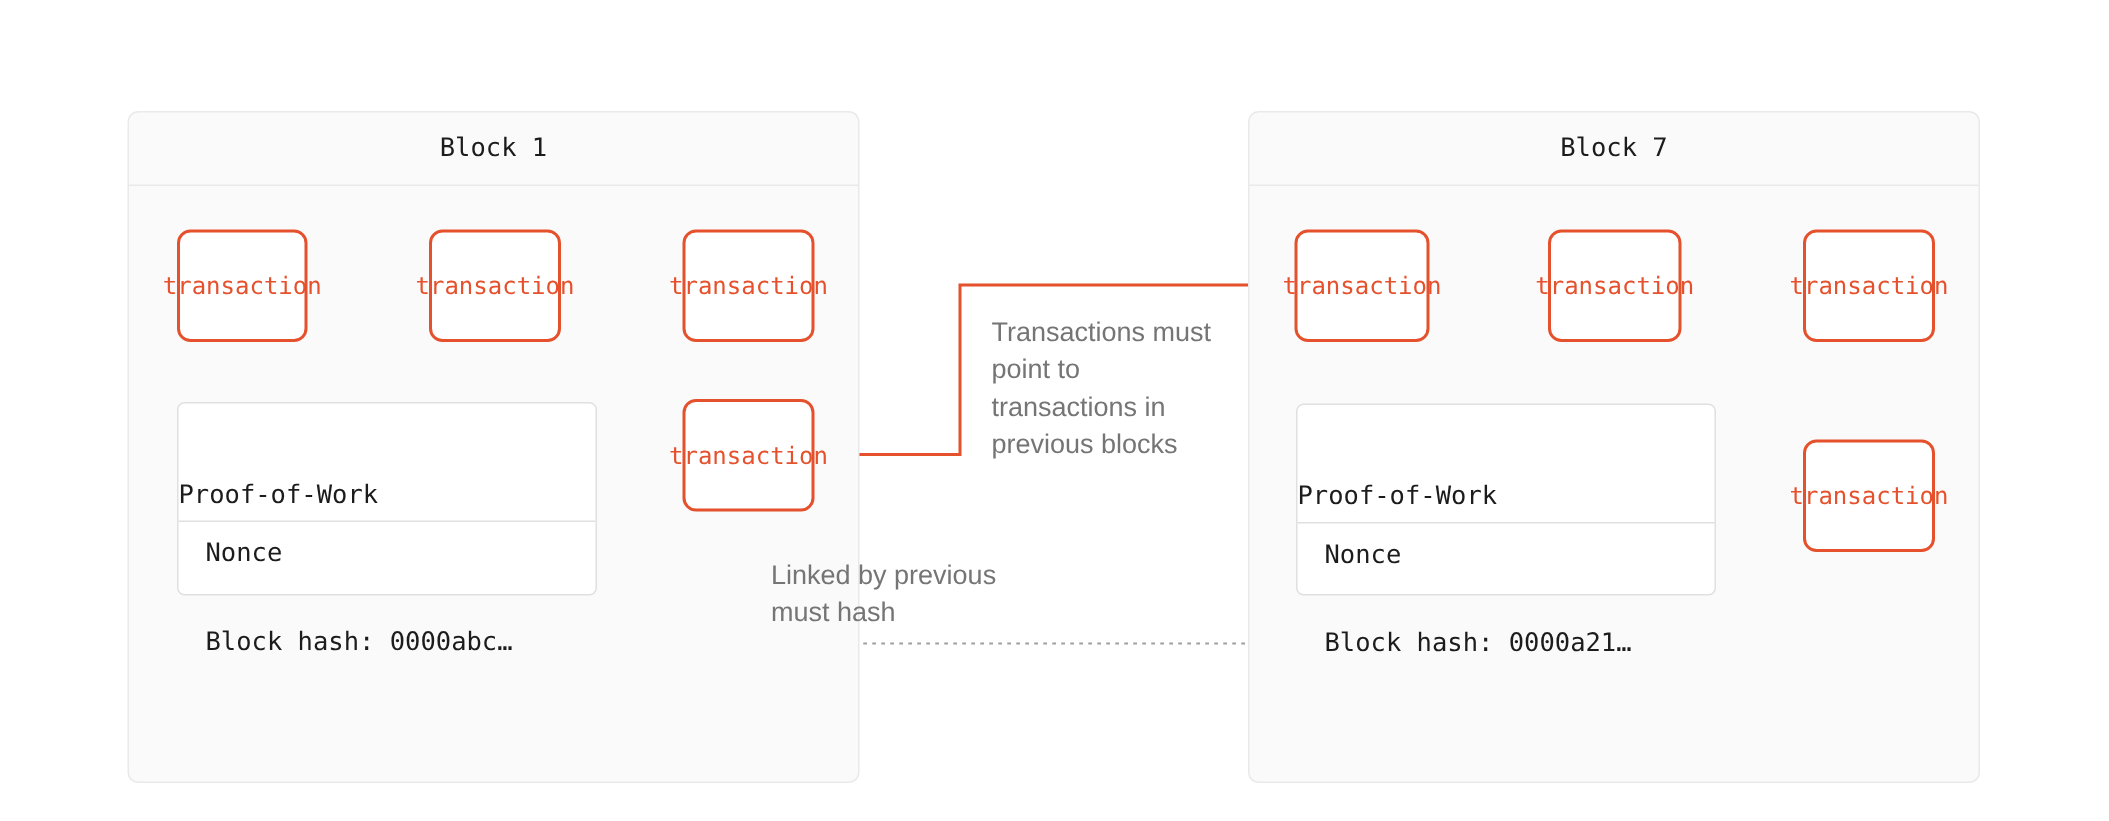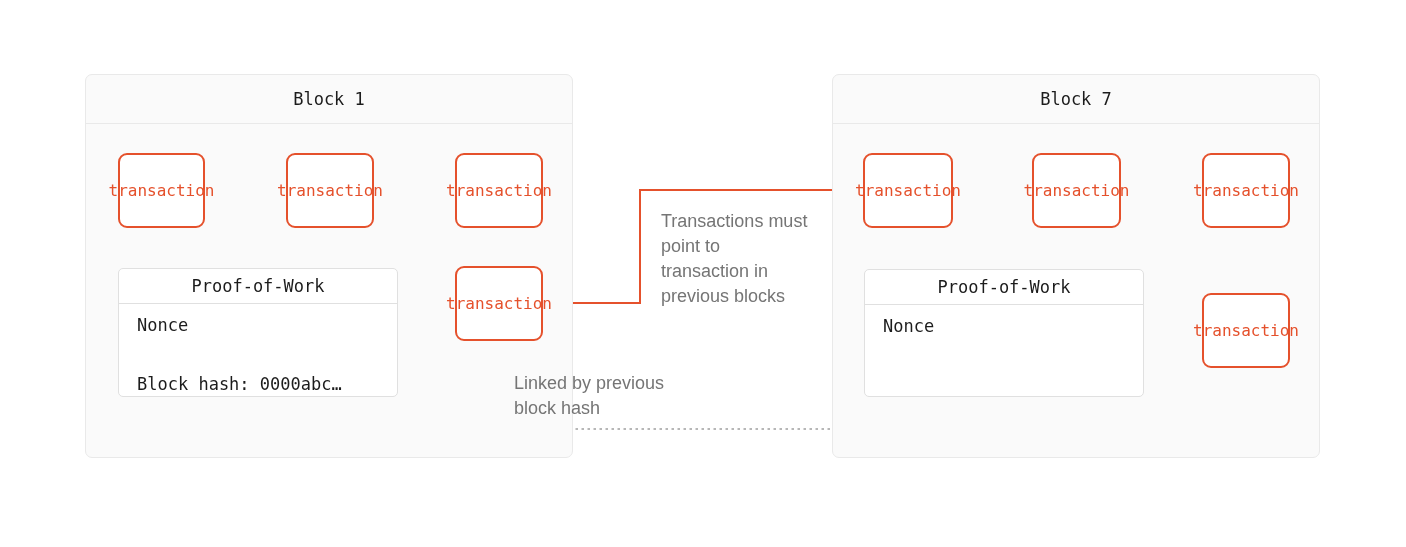--- a/index.html
+++ b/index.html
@@ -10,21 +10,21 @@
     --text-dark:#1C1C1C;
     --note-gray:#757575;
     --dotted-gray:#A0A0A0;
   }
   *{box-sizing:border-box;margin:0;padding:0;}
   body{background:#FFFFFF;font-family:"Liberation Sans",sans-serif;}
   #canvas{position:relative;width:1406px;height:547px;background:#FFFFFF;overflow:hidden;}
   #wires{position:absolute;left:0;top:0;width:1406px;height:547px;pointer-events:none;}
 
   .block{
-    position:absolute;width:488px;height:384px;
+    position:absolute;width:488px;height:448px;
     background:var(--block-bg);
     border:1px solid var(--block-border);
     border-radius:7px;
   }
   .block-header{
     position:absolute;left:0;top:0;width:100%;height:49px;
     border-bottom:1px solid var(--block-border);
     display:flex;align-items:center;justify-content:center;
   }
   .block-title{
@@ -43,21 +43,21 @@
     font-size:16px;color:var(--accent);
   }
   .pow{
     position:absolute;width:280px;
     background:#FFFFFF;
     border:1px solid var(--pow-border);
     border-radius:5px;
   }
   .pow-header{
     height:35px;border-bottom:1px solid var(--pow-border);
-    display:flex;align-items:center;justify-content:center;
+    display:flex;align-items:center;justify-content:flex-start;margin-top:44px;
   }
   .pow-title,.pow-line,.prev-hash{
     font-family:"DejaVu Sans Mono","Liberation Mono",monospace;
     font-size:17px;color:var(--text-dark);
   }
   .pow-body{padding:11px 0 0 18px;}
   .pow-line+.pow-line{margin-top:39px;}
   .prev-hash{position:absolute;}
   .note{
     position:absolute;
@@ -149,25 +149,26 @@
     <div class="tx" style="left:369px;top:218px;width:88px;">
       <span class="tx-label">transaction</span>
     </div>
 
     <div class="pow" style="left:31px;top:194px;height:128px;">
       <div class="pow-header">
         <span class="pow-title">Proof-of-Work</span>
       </div>
       <div class="pow-body">
         <div class="pow-line">Nonce</div>
+        <div class="pow-line">Block hash: 0000a21…</div>
       </div>
     </div>
 
   </section>
 
   <div class="note" style="left:661px;top:209px;width:170px;">Transactions must
 point to
-transaction in
+transactions in
 previous blocks</div>
   <div class="note" style="left:514px;top:371px;width:180px;">Linked by previous
-block hash</div>
+must hash</div>
 
 </div>
 
 </body></html>

